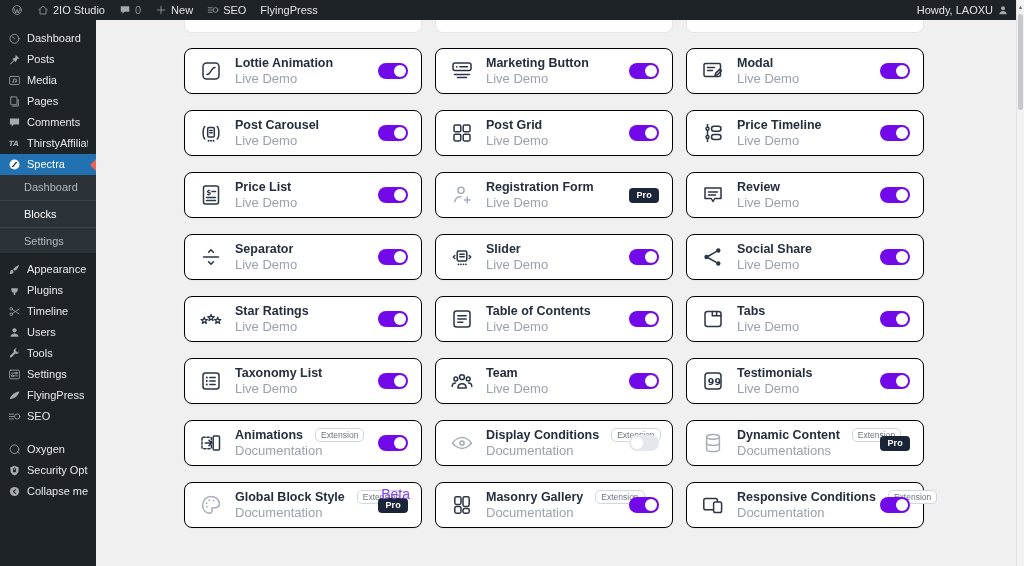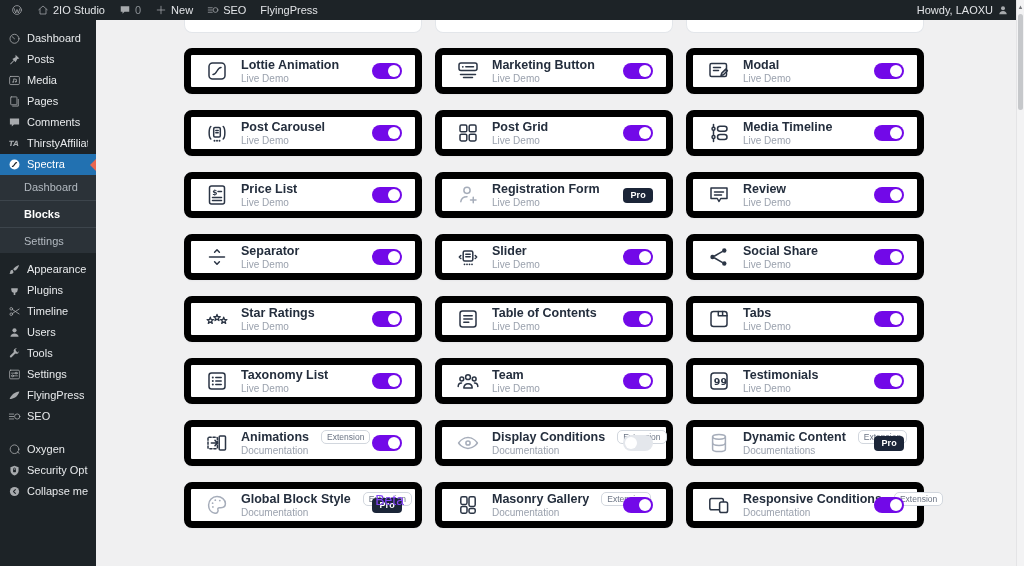--- a/index.html
+++ b/index.html
@@ -26,42 +26,42 @@
   #sidebar{position:absolute;left:0;top:20px;bottom:0;width:96px;background:var(--dark);z-index:4;padding-top:8px;box-sizing:border-box}
   .s-item{position:relative;display:flex;align-items:center;gap:6px;padding:4px 8px;font-size:11px;color:#e8eaec;cursor:pointer;line-height:13px}
   .s-item .s-label{overflow:hidden;white-space:nowrap}
   .s-ic{width:13px;height:13px;flex:none;display:flex;color:#a7aaad}
   .s-ic svg{width:13px;height:13px}
   .s-item.active{background:var(--active);color:#fff}
   .s-item.active .s-ic{color:#fff}
   .s-item.active::after{content:"";position:absolute;right:0;top:50%;margin-top:-6px;border:6px solid transparent;border-right-color:var(--arrow)}
   #submenu{background:#2b3238;padding:2px 0;margin-bottom:6px}
   .sub-item{padding:4px 8px 4px 24px;font-size:11px;color:#b3bac1;cursor:pointer}
-  .sub-item.active{color:#fff;font-weight:bold}
+  .sub-item.active{color:#fff;font-weight:normal}
   .sub-sep{border-top:1px solid #3d454c;margin:3px 0}
   .s-gap{height:12px}
   
   #content{position:absolute;left:96px;top:20px;right:8px;bottom:0;background:#f0f0f1;overflow:hidden}
   #partials,#cards{position:absolute;left:88px;display:grid;grid-template-columns:repeat(3,238px);column-gap:13px}
   #partials{top:0}
   #cards{top:28px;row-gap:16px}
   .partial{height:13px;background:#fff;border:1px solid #e3e6ea;border-top:none;border-radius:0 0 8px 8px;box-sizing:border-box}
   .card{
-    position:relative;height:46px;background:#fff;border:7px solid #000000;border-radius:8px;
+    position:relative;height:46px;background:#fff;border:1px solid #000000;border-radius:8px;
     display:flex;align-items:center;padding:0 13px;gap:11px;box-sizing:border-box;
     box-shadow:0 1px 2px rgba(16,24,40,.04);
   }
   .c-ic{width:26px;flex:none;display:flex;justify-content:center;color:#2b3545}
   .c-ic svg{width:24px;height:24px}
   .c-ic.muted{color:#a6adba}
   .c-meta{display:flex;flex-direction:column;gap:1px;min-width:0}
   .c-title-row{display:flex;align-items:center}
   .c-title{font-size:12.5px;font-weight:600;color:#242e3d;white-space:nowrap}
   .c-tag{margin-left:12px;font-size:8.5px;color:#6b7484;border:1px solid #d2d7de;border-radius:5px;padding:1px 5px;background:#fff;white-space:nowrap}
-  .c-link{font-size:10px;color:#9aa1ad;cursor:pointer;white-space:nowrap}
+  .c-link{font-size:13px;color:#9aa1ad;cursor:pointer;white-space:nowrap}
   .toggle{margin-left:auto;flex:none;width:30px;height:16px;border-radius:9px;background:var(--accent);position:relative;cursor:pointer}
   .toggle::after{content:"";position:absolute;top:2px;right:2px;width:12px;height:12px;border-radius:50%;background:#fff}
   .toggle.off{background:#e4e7ec}
   .toggle.off::after{left:2px;right:auto}
   .pro-badge{margin-left:auto;flex:none;background:var(--probg);color:#fff;font-size:9px;font-weight:700;padding:2.5px 7px;border-radius:4px;letter-spacing:.2px}
   .beta{position:absolute;top:3px;right:11px;font-size:14px;font-weight:400;color:var(--beta)}
   
   #scrollbar{position:absolute;right:0;top:0;bottom:0;width:8px;background:#f3f3f4;border-left:1px solid #e4e4e6;box-sizing:border-box;z-index:6}
   .sb-arrow{height:13px;display:flex;align-items:center;justify-content:center;font-size:6px;color:#73767a;cursor:pointer}
   .sb-thumb{position:absolute;left:1px;right:1px;top:14px;height:96px;background:#c6c8cb;border-radius:3px;cursor:pointer}
@@ -401,21 +401,21 @@
           <svg viewBox="0 0 24 24" fill="none" stroke="currentColor" stroke-width="1.5" stroke-linecap="round" stroke-linejoin="round">
             <path d="M6.5 3.5v17"></path>
             <circle cx="6.5" cy="7.8" r="1.5" fill="#fff"></circle>
             <circle cx="6.5" cy="16" r="1.5" fill="#fff"></circle>
             <rect x="10.5" y="5.3" width="9.5" height="5" rx="2.5"></rect>
             <rect x="10.5" y="13.5" width="9.5" height="5" rx="2.5"></rect>
           </svg>
         </span>
         <div class="c-meta">
           <div class="c-title-row">
-            <span class="c-title">Media Timeline</span>
+            <span class="c-title">Price Timeline</span>
           </div>
           <span class="c-link">Live Demo</span>
         </div>
         <div class="toggle"></div>
       </div>
       <div class="card">
         <span class="c-ic">
           <svg viewBox="0 0 24 24" fill="none" stroke="currentColor" stroke-width="1.5" stroke-linecap="round" stroke-linejoin="round">
             <rect x="4.5" y="3" width="15" height="18" rx="2"></rect>
             <text x="7.3" y="11.5" font-size="7.5" font-weight="bold" fill="currentColor" stroke="none" font-family="DejaVu Sans, sans-serif">$</text>

